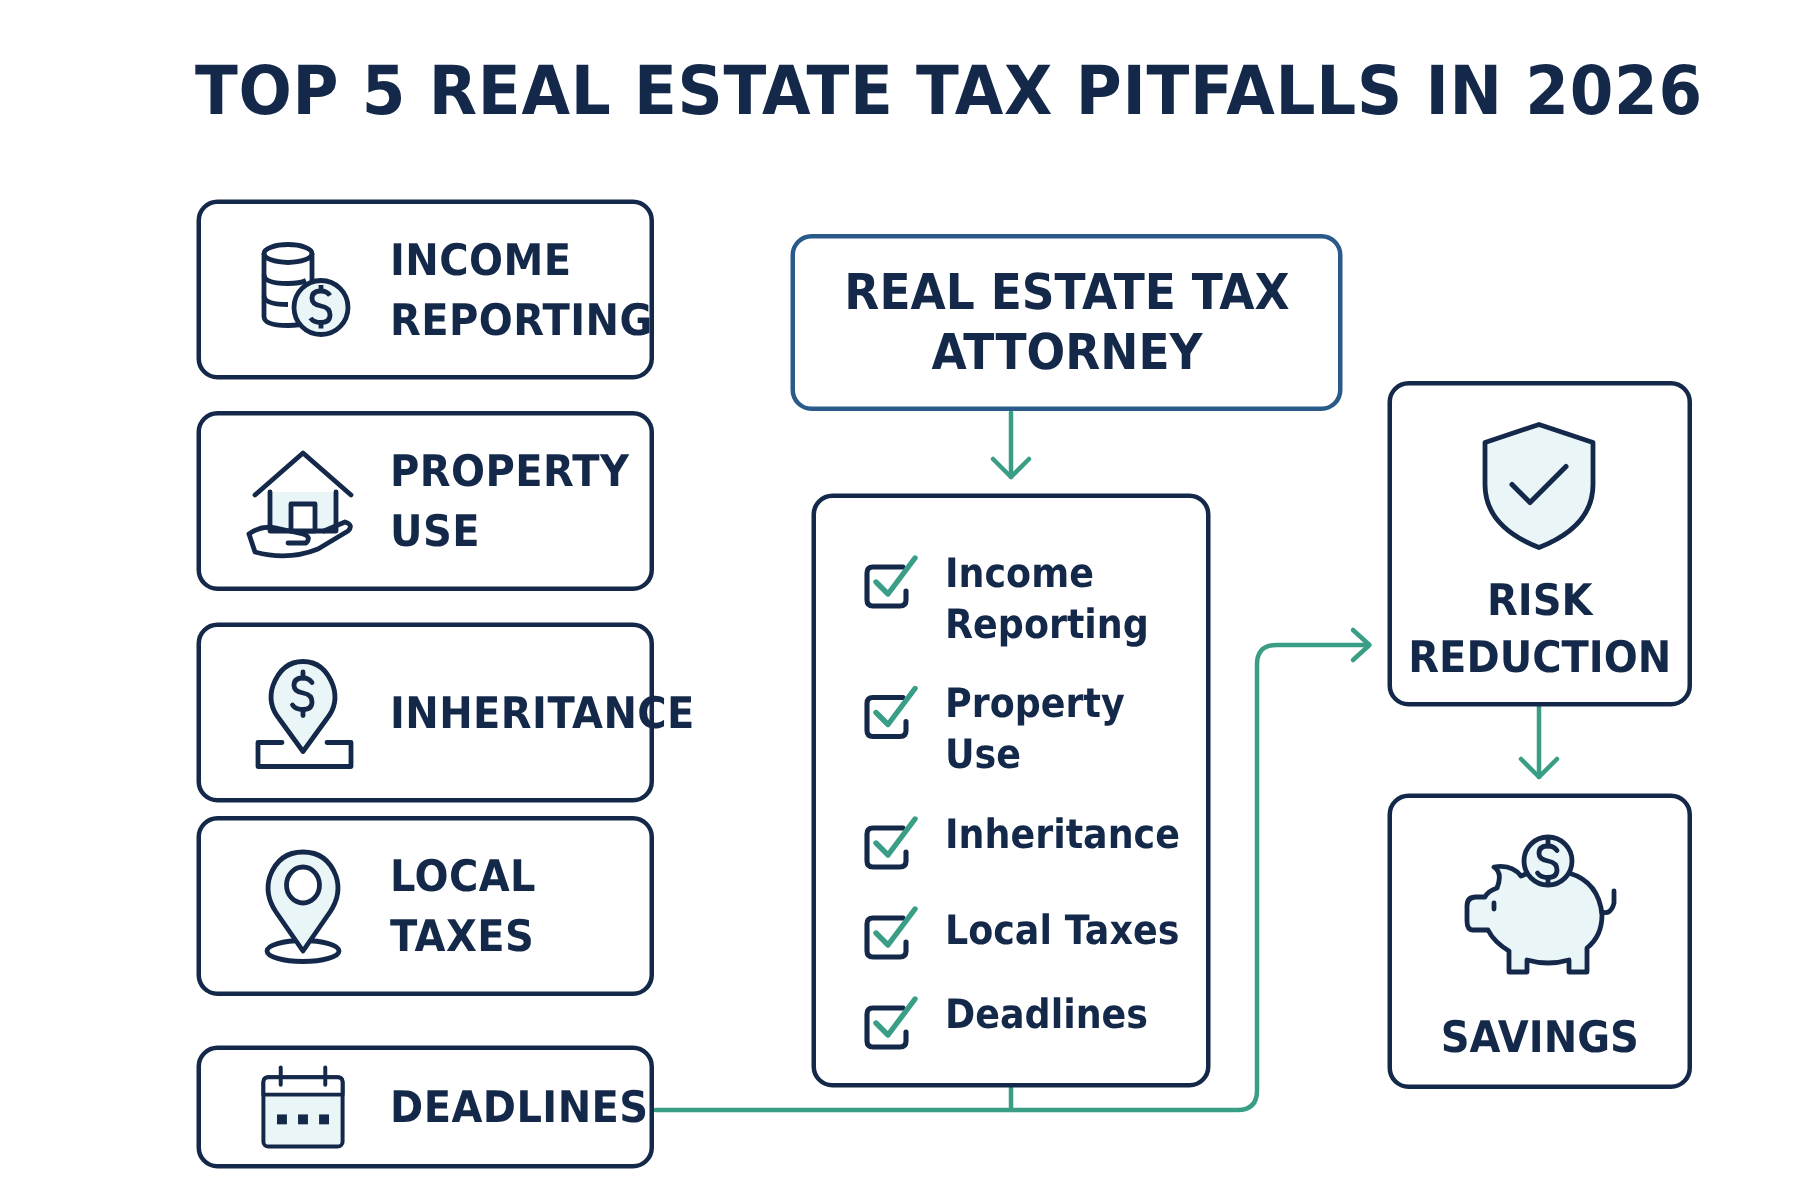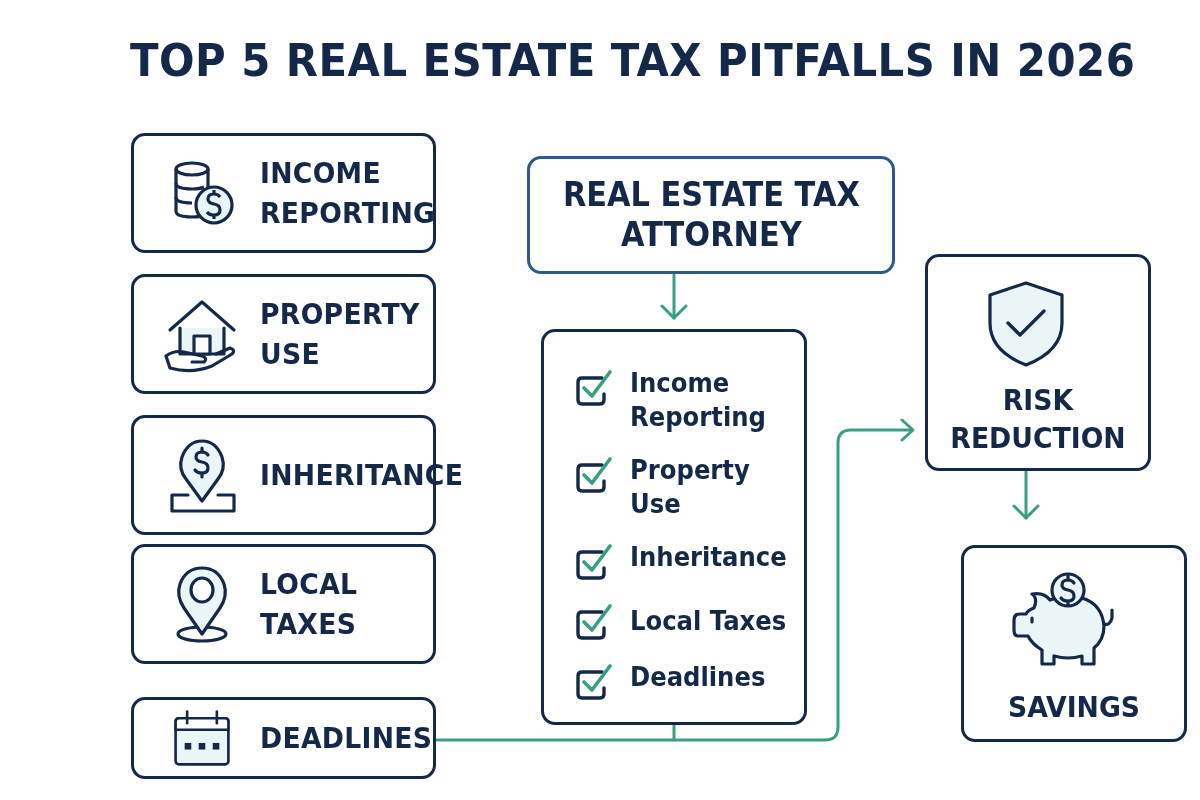--- a/index.html
+++ b/index.html
@@ -41,21 +41,21 @@
   .checklist { left: 541px; top: 329px; width: 266px; height: 396px; }
   .check-item {
     position: absolute; left: 30px; display: flex; align-items: flex-start;
   }
   .check-item .cb { width: 40px; height: 40px; flex: none; margin-top: 2px; }
   .check-item .txt {
     margin-left: 16px; font-size: 27px; line-height: 34px; font-weight: bold;
     font-family: "DejaVu Sans", sans-serif; color: #14294a;
     transform: scaleX(0.9); transform-origin: left center; white-space: nowrap;
   }
-  .outcome { left: 925px; width: 226px; text-align: center; }
+  .outcome { left: 925px; width: 203px; text-align: center; }
   .outcome .label {
     font-weight: bold; font-size: 29px; line-height: 38px;
     font-family: "DejaVu Sans", sans-serif; color: #14294a;
     transform: scaleX(0.92); position: absolute; left: 0; right: 0;
   }
   svg.connectors { position: absolute; left: 0; top: 0; pointer-events: none; }
 </style>
 </head>
 <body>
 
@@ -221,21 +221,21 @@
   <svg viewBox="0 0 80 90" width="80" height="90" style="position:absolute;left:58px;top:22px;">
     <path d="M40 4 L76 16 V44 Q76 72 40 86 Q4 72 4 44 V16 Z" fill="#eaf5f8" stroke="#14294a" stroke-width="3.2" stroke-linejoin="round"></path>
     <path d="M22 44 L34 56 L58 32" fill="none" stroke="#14294a" stroke-width="3.4" stroke-linecap="round" stroke-linejoin="round"></path>
   </svg>
   <div class="label" style="top:124px;">
     <div>RISK</div>
       <div>REDUCTION</div>
   </div>
 </div>
 
-<div class="box outcome" style="top:545px;height:197px;margin-left:36px;">
+<div class="box outcome" style="top:529px;height:197px;">
   <svg viewBox="0 0 120 100" width="120" height="100" style="position:absolute;left:40px;top:22px;">
     <g fill="none" stroke="#14294a" stroke-width="3.2" stroke-linejoin="round" stroke-linecap="round">
       <path d="M30 38 Q34 28 28 24 Q40 22 46 30 Q60 24 78 28 Q98 34 100 56 Q100 70 90 78 V94 H78 V86 Q64 90 50 86 V94 H38 V80 Q28 74 24 66 H14 Q10 66 10 60 V50 Q10 44 16 44 H22 Q24 40 30 38 Z" fill="#eaf5f8"></path>
       <path d="M100 54 Q106 56 108 48 V40"></path>
       <line x1="28" y1="48" x2="28" y2="52"></line>
       <circle cx="64" cy="20" r="16" fill="#eaf5f8"></circle>
       <path d="M70 13 Q68 10 64 10 Q58 10 58 15 Q58 19 64 20 Q70 21 70 26 Q70 31 64 31 Q59 31 57 28"></path>
       <line x1="64" y1="6" x2="64" y2="10"></line>
       <line x1="64" y1="31" x2="64" y2="35"></line>
     </g>

